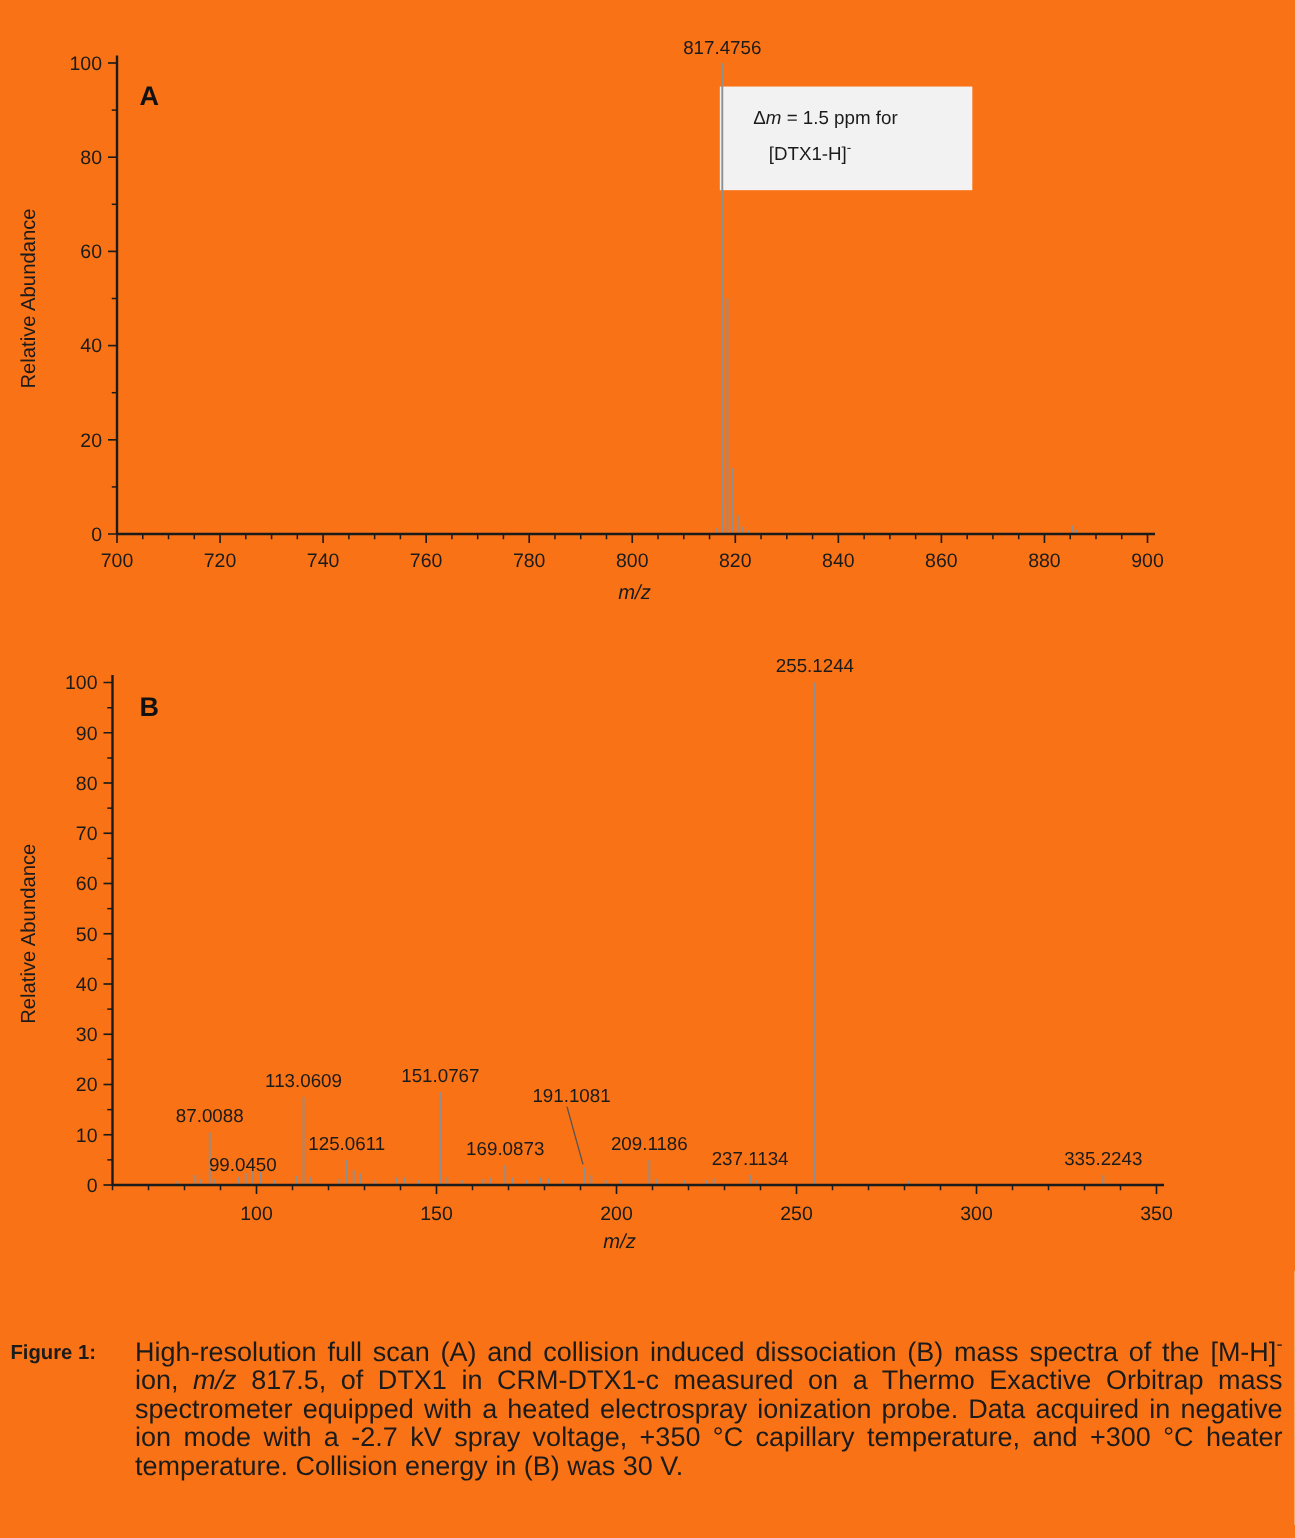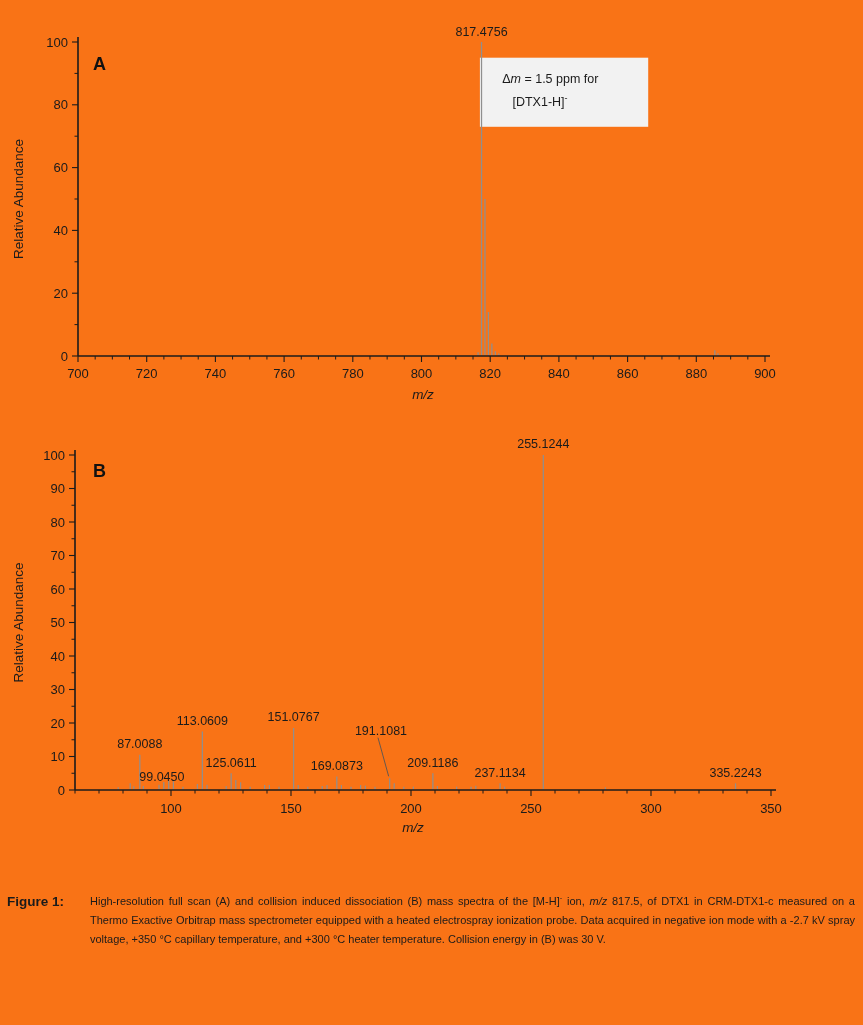--- a/index.html
+++ b/index.html
@@ -1,21 +1,21 @@
 <!DOCTYPE html>
 <html><head>
 <meta charset="utf-8">
 <style>
   html,body{margin:0;padding:0;background:#ffffff;}
   body{width:863px;height:1025px;position:relative;font-family:"Liberation Sans",sans-serif;color:#1b1b1b;overflow:hidden;}
   .page{position:relative;width:863px;height:1025px;background:#f97316;}
   svg.spec{display:block;}
   .caption{display:flex;align-items:flex-start;padding:37px 8px 0 7px;box-sizing:border-box;}
   .cap-label{flex:none;width:83px;font-weight:bold;font-size:13.5px;line-height:19px;}
-  .cap-text{flex:1;font-size:11px;line-height:19px;text-align:justify;}
+  .cap-text{flex:1;font-size:18px;line-height:19px;text-align:justify;}
   .cap-text .i{font-style:italic;}
   .cap-text sup{font-size:0.68em;vertical-align:super;line-height:0;}
 </style>
 </head>
 <body>
 
 <div class="page">
   <svg class="spec" width="863" height="415" viewBox="0 0 863 415">
       <rect x="479.895" y="57.69999999999999" width="168.31500000000005" height="69.08000000000001" fill="#f2f2f2"></rect>
       <g>

